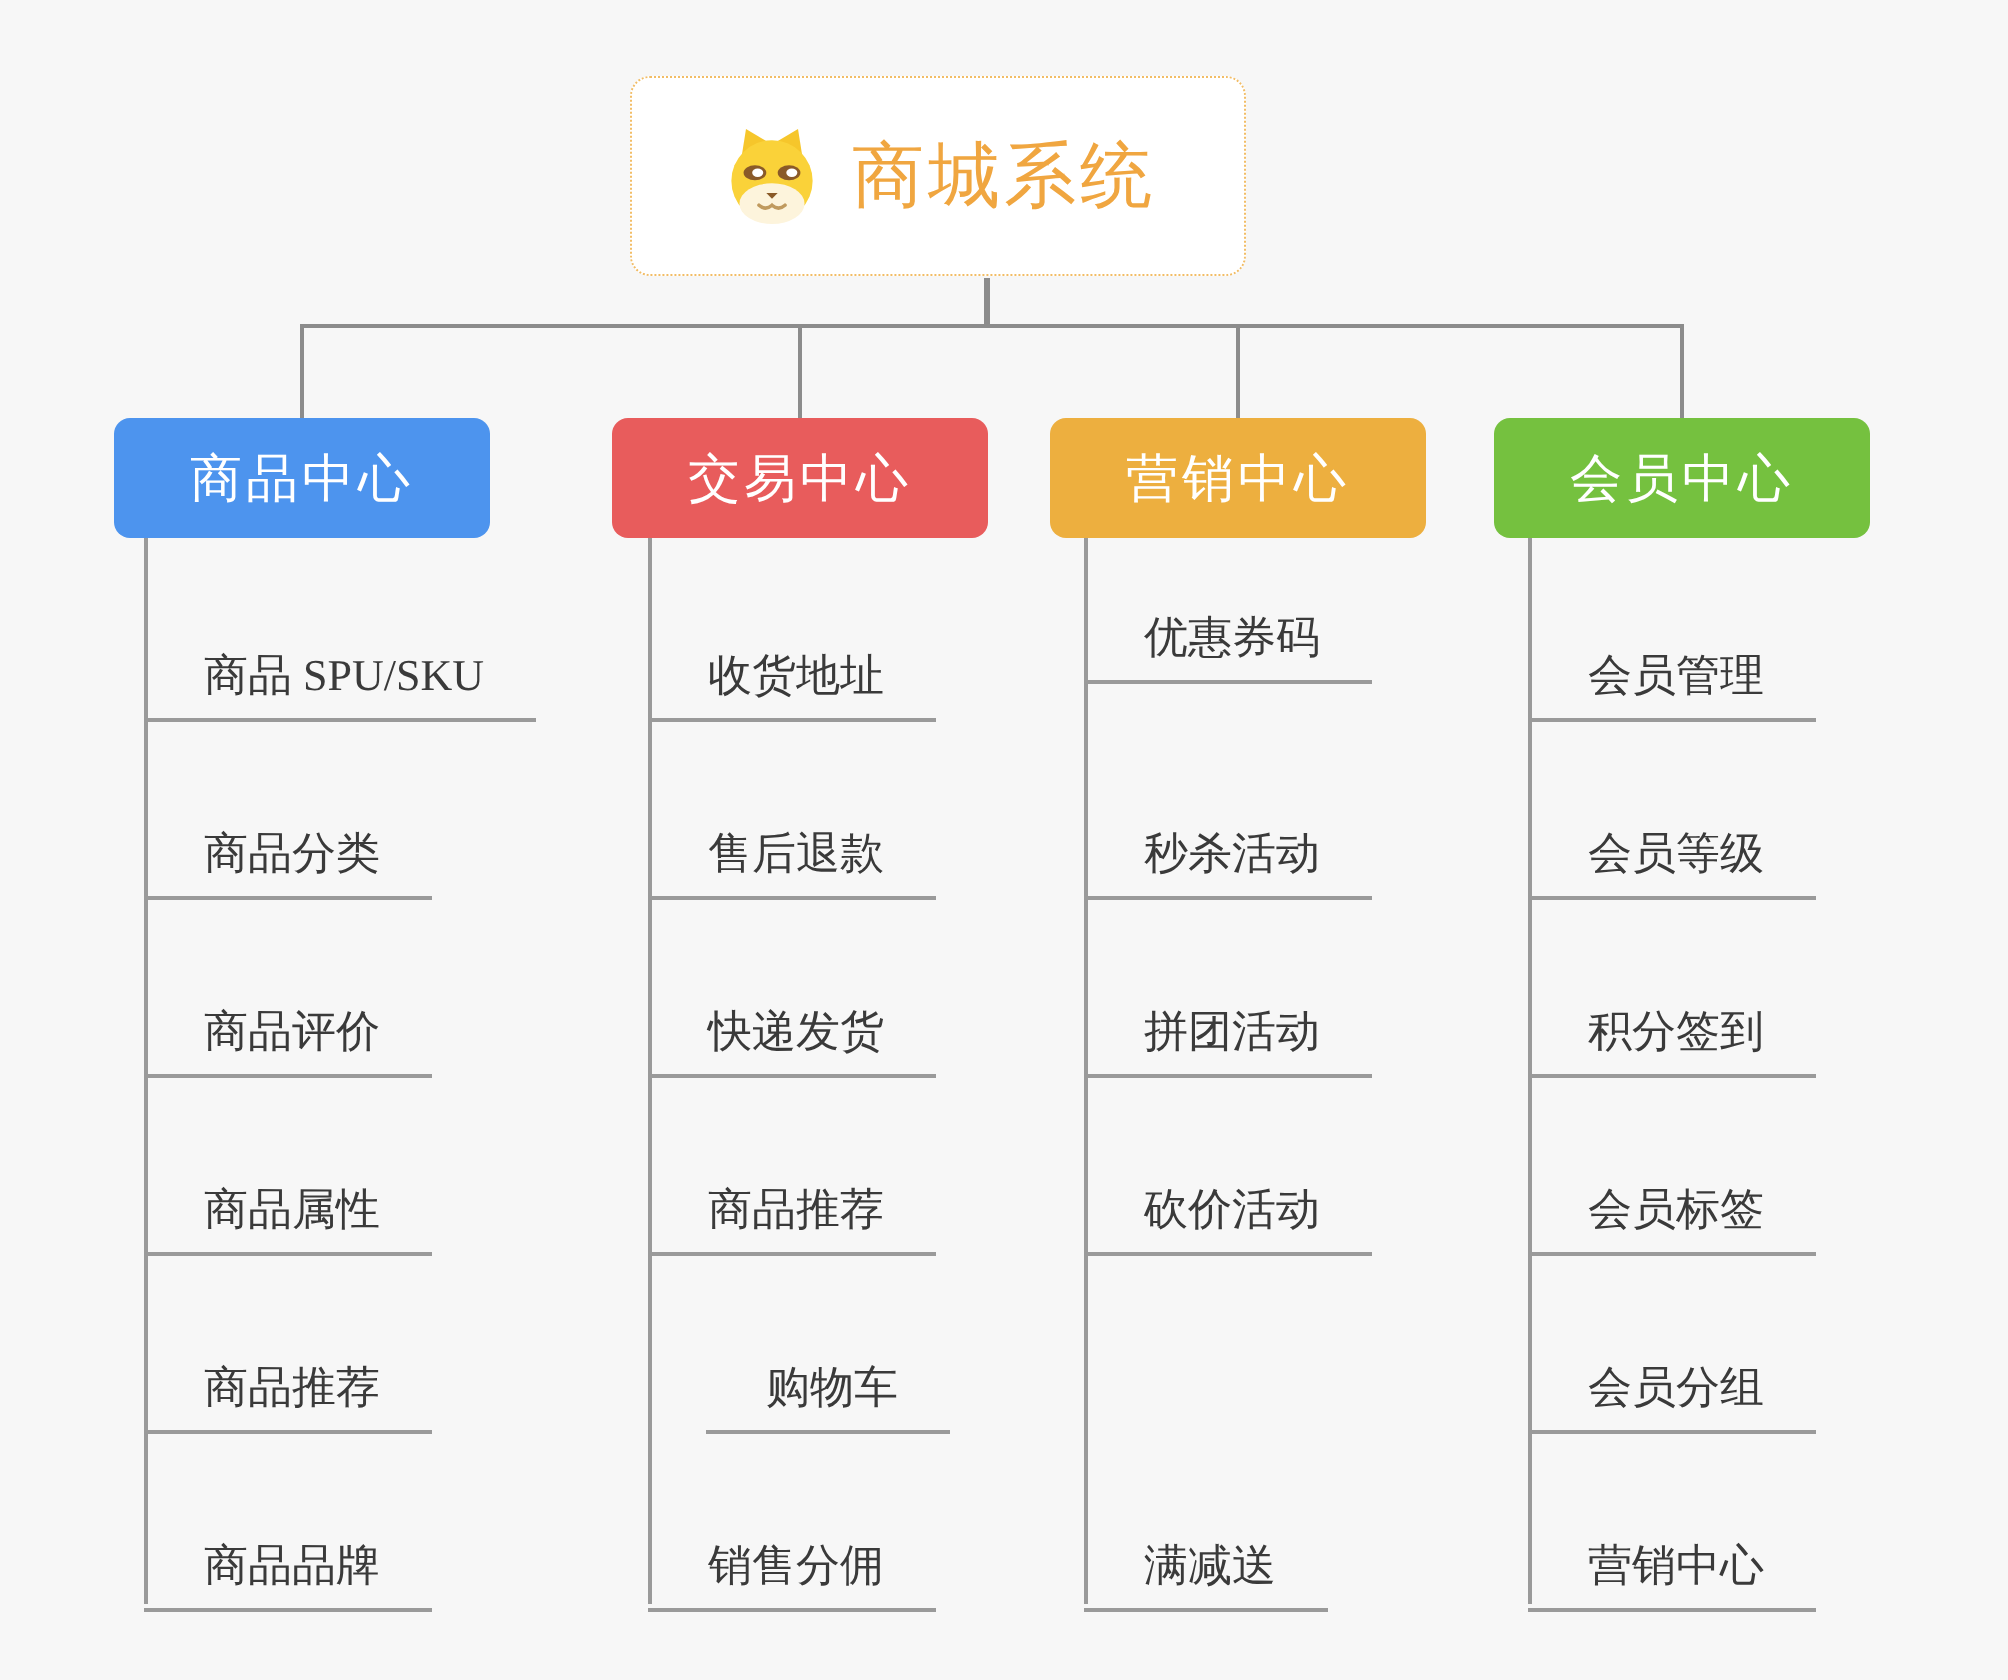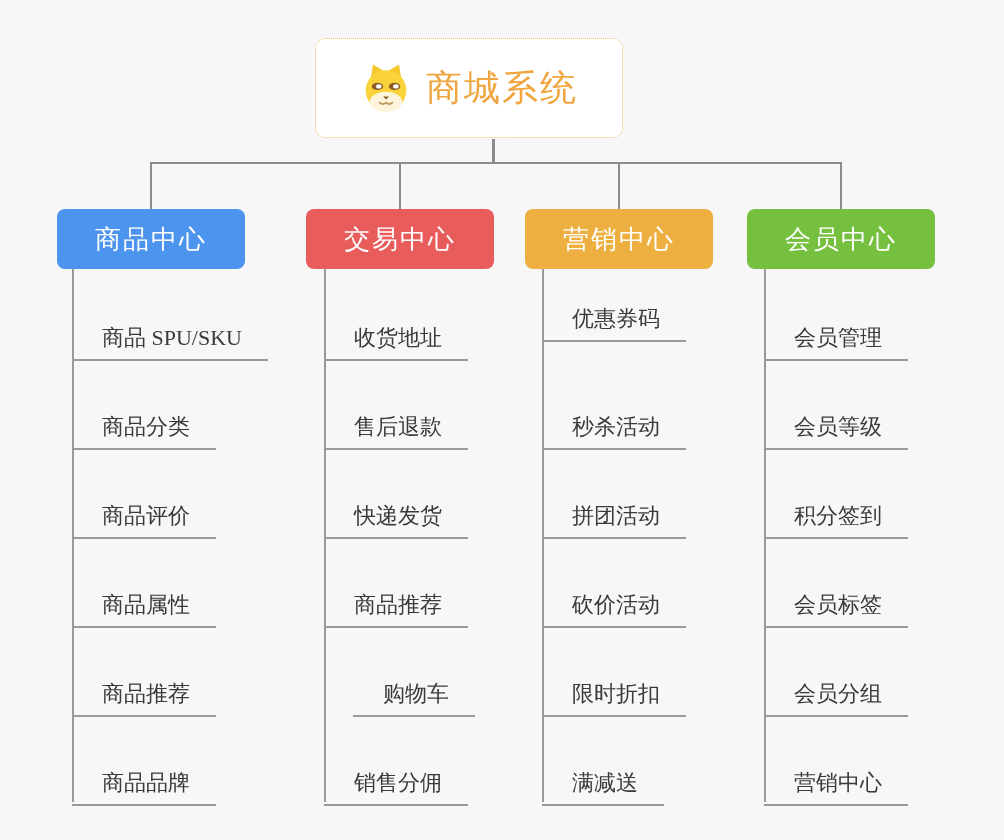--- a/index.html
+++ b/index.html
@@ -116,21 +116,20 @@
   <div class="leaf" style="left:324px;top:404px;">售后退款</div>
   <div class="leaf" style="left:324px;top:493px;">快递发货</div>
   <div class="leaf" style="left:324px;top:582px;">商品推荐</div>
   <div class="leaf" style="left:324px;top:671px;margin-left:29px;">购物车</div>
   <div class="leaf" style="left:324px;top:760px;">销售分佣</div>
 
   <div class="leaf" style="left:542px;top:296px;">优惠券码</div>
   <div class="leaf" style="left:542px;top:404px;">秒杀活动</div>
   <div class="leaf" style="left:542px;top:493px;">拼团活动</div>
   <div class="leaf" style="left:542px;top:582px;">砍价活动</div>
-  <div class="leaf" style="left:542px;top:671px;">限时折扣</div>
   <div class="leaf" style="left:542px;top:760px;">满减送</div>
 
   <div class="leaf" style="left:764px;top:315px;">会员管理</div>
   <div class="leaf" style="left:764px;top:404px;">会员等级</div>
   <div class="leaf" style="left:764px;top:493px;">积分签到</div>
   <div class="leaf" style="left:764px;top:582px;">会员标签</div>
   <div class="leaf" style="left:764px;top:671px;">会员分组</div>
   <div class="leaf" style="left:764px;top:760px;">营销中心</div>
 
 </div>

